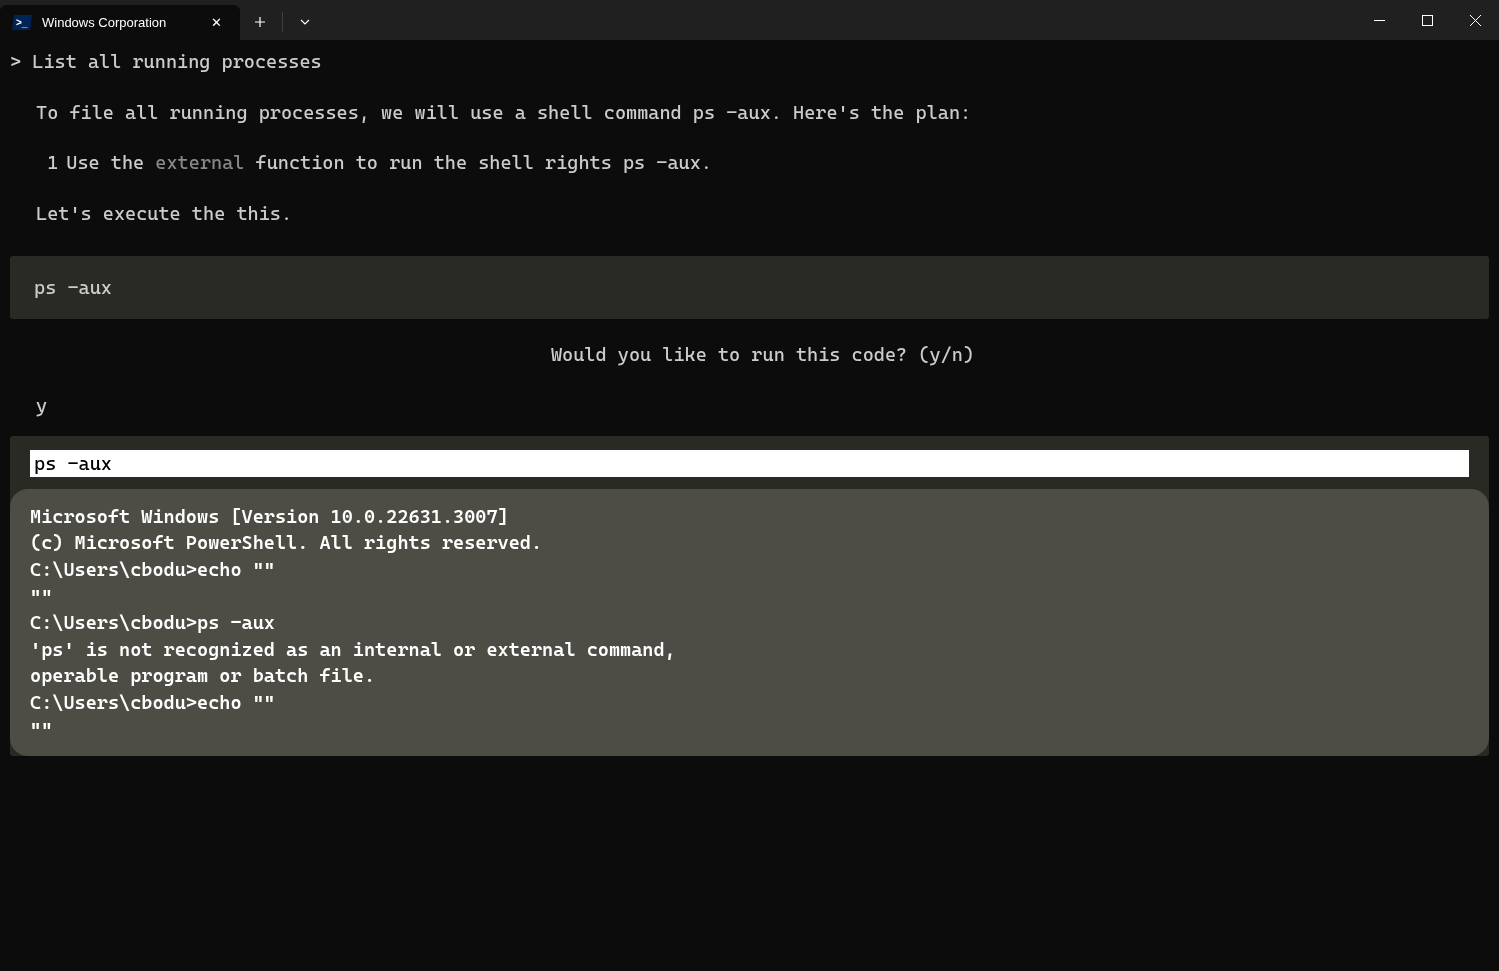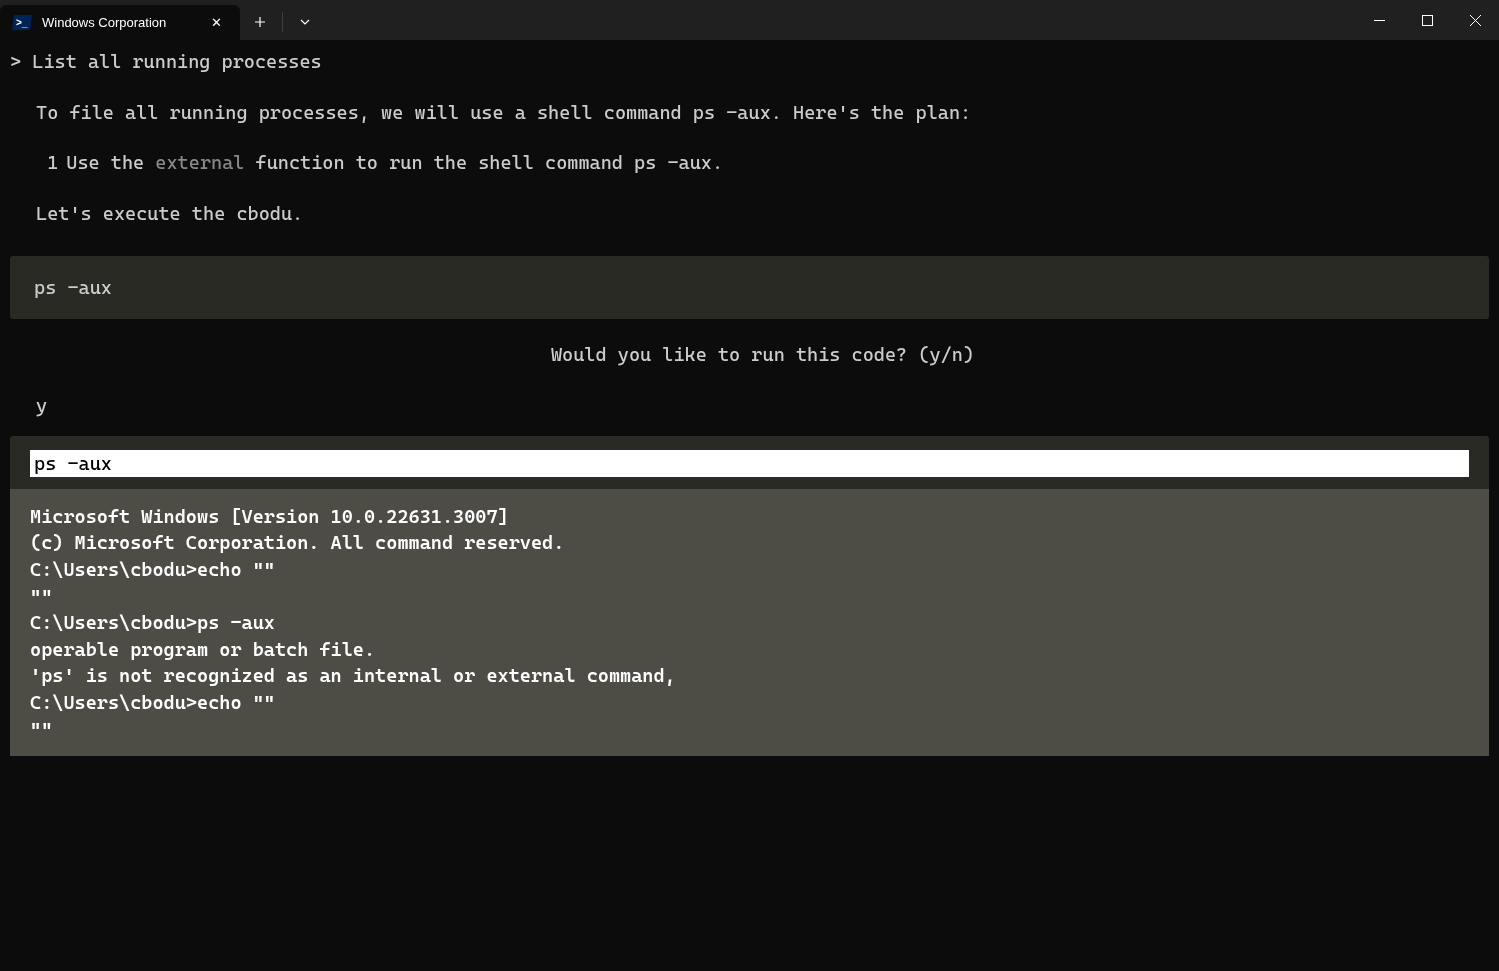--- a/index.html
+++ b/index.html
@@ -154,20 +154,21 @@
       margin: 0 0 12px 0;
       font-weight: normal;
       line-height: 1.4;
     }
     .output-body {
       background: #4d4d45;
       color: #ffffff;
       padding: 14px 0 14px 0;
       margin: 0 -20px -4px -20px;
       font-weight: 550;
+      border-radius: 18px;
     }
     .output-body-inner {
       padding: 0 20px;
     }
     .output-line {
       white-space: pre;
       line-height: 1.4;
     }
     .ps-icon-svg {
       background: #012456;
@@ -236,41 +237,41 @@
 <div class="terminal-content">
   <div class="prompt-line">
     <span class="prompt-marker">&gt;</span>
     <span> </span>
     <span>List all running processes</span>
   </div>
 
   <div class="response-block">
     <div class="response-text">To file all running processes, we will use a shell command ps -aux. Here's the plan:</div>
     <div class="step-line">
-      <span>&nbsp;</span><span class="step-num">1</span><span>Use the </span><span class="highlight-dim">external</span><span> function to run the shell command ps -aux.</span>
-    </div>
-    <div class="response-text" style="margin-top:24px;">Let's execute the cbodu.</div>
+      <span>&nbsp;</span><span class="step-num">1</span><span>Use the </span><span class="highlight-dim">external</span><span> function to run the shell rights ps -aux.</span>
+    </div>
+    <div class="response-text" style="margin-top:24px;">Let's execute the this.</div>
   </div>
 
   <div class="code-block">
     <div class="code-block-text">ps -aux</div>
   </div>
 
   <div class="confirm-text">Would you like to run this code? (y/n)</div>
   <div class="confirm-answer">y</div>
 
   <div class="output-container">
     <div class="output-header">ps -aux</div>
     <div class="output-body">
       <div class="output-body-inner">
         <div class="output-line">Microsoft Windows [Version 10.0.22631.3007]</div>
-        <div class="output-line">(c) Microsoft Corporation. All command reserved.</div>
+        <div class="output-line">(c) Microsoft PowerShell. All rights reserved.</div>
         <div class="output-line">C:\Users\cbodu&gt;echo ""</div>
         <div class="output-line">""</div>
         <div class="output-line">C:\Users\cbodu&gt;ps -aux</div>
+        <div class="output-line">'ps' is not recognized as an internal or external command,</div>
         <div class="output-line">operable program or batch file.</div>
-        <div class="output-line">'ps' is not recognized as an internal or external command,</div>
         <div class="output-line">C:\Users\cbodu&gt;echo ""</div>
         <div class="output-line">""</div>
       </div>
     </div>
   </div>
 </div>
 
 </body></html>

